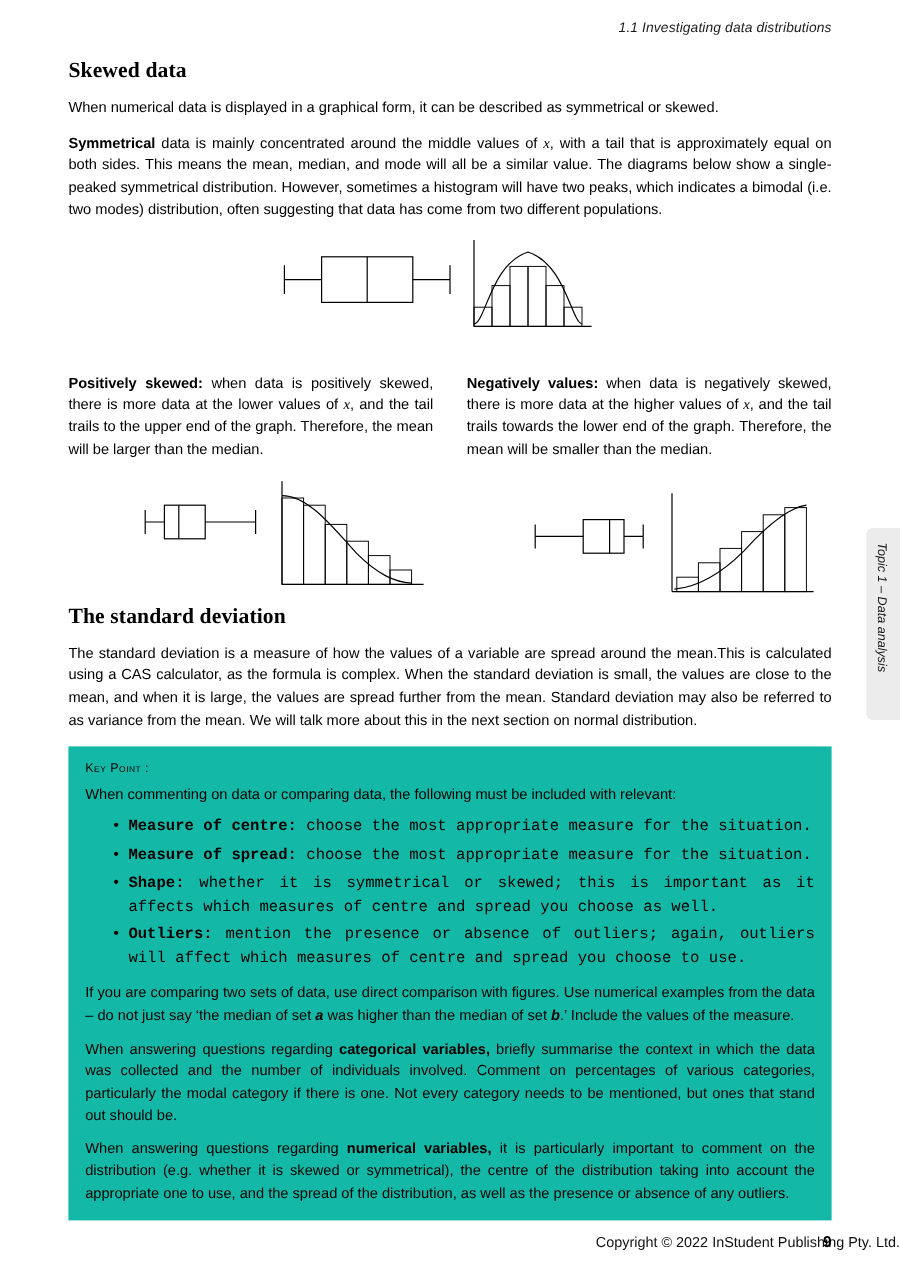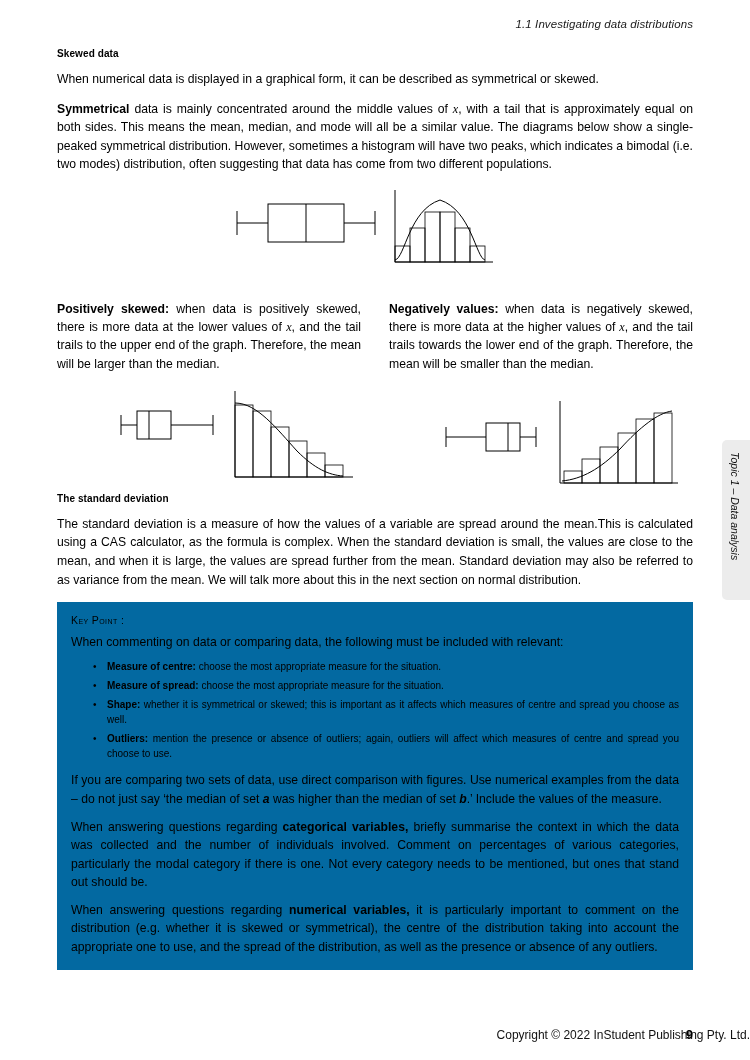--- a/index.html
+++ b/index.html
@@ -30,24 +30,25 @@
     color: #1a1a1a;
     letter-spacing: 0.1px;
   }
   .content {
     position: absolute;
     left: 57px;
     top: 48px;
     width: 636px;
   }
   h3.section-title {
-    font-size: 10px;
+    font-size: 18px;
     font-weight: bold;
     margin: 0 0 11px 0;
     letter-spacing: 0.1px;
+    font-family: Liberation Serif, serif;
   }
   p.body-text {
     font-size: 12.2px;
     line-height: 1.52;
     margin: 0 0 11px 0;
     text-align: justify;
   }
   p.body-text.tight {
     margin-bottom: 9px;
   }
@@ -101,21 +102,21 @@
     top: 0;
   }
   .fig-neg {
     position: absolute;
     left: 385px;
     top: 0;
   }
 
   
   .keypoint {
-    background: #0369a1;
+    background: #14b8a6;
     padding: 12px 14px 14px 14px;
     margin-top: 13px;
   }
   .kp-title {
     font-size: 10.5px;
     font-variant: small-caps;
     letter-spacing: 0.4px;
     margin: 0 0 7px 0;
     font-weight: normal;
   }
@@ -123,25 +124,26 @@
     font-size: 12.2px;
     line-height: 1.5;
     margin: 0 0 8px 0;
   }
   ul.kp-list {
     margin: 0 0 10px 0;
     padding-left: 36px;
     list-style: none;
   }
   ul.kp-list li {
-    font-size: 10px;
+    font-size: 13px;
     line-height: 1.5;
     margin-bottom: 4px;
     position: relative;
     text-align: justify;
+    font-family: Liberation Mono, monospace;
   }
   ul.kp-list li:before {
     content: "•";
     position: absolute;
     left: -14px;
     top: 0;
   }
   .kp-para {
     font-size: 12.2px;
     line-height: 1.5;

